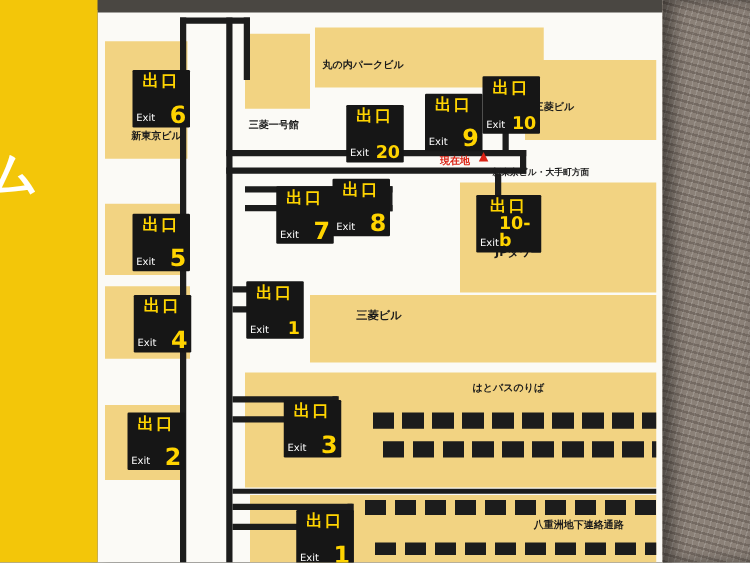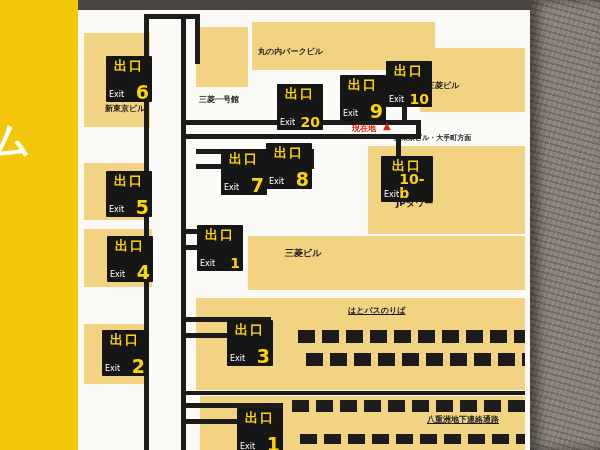--- a/index.html
+++ b/index.html
@@ -108,22 +108,22 @@
 
   <span class="lbl" style="left:258px;top:48px;font-family:Liberation Serif, serif;">丸の内パークビル</span>
   <span class="lbl" style="left:427px;top:82px;">三菱ビル</span>
   <span class="lbl" style="left:105px;top:105px;text-align:center;">新東京ビル</span>
   <span class="lbl" style="left:199px;top:96px;">三菱一号館</span>
   <span class="lbl red" style="left:352px;top:125px;">現在地</span>
   <span class="lbl red" style="left:383px;top:121px;font-size:10px;">▲</span>
   <span class="lbl" style="left:394px;top:135px;font-size:7px;">新東京ビル・大手町方面</span>
   <span class="lbl" style="left:396px;top:199px;font-size:9px;">JPタワー</span>
   <span class="lbl" style="left:285px;top:249px;font-size:9px;">三菱ビル</span>
-  <span class="lbl" style="left:348px;top:307px;text-decoration:underline;">はとバスのりば</span>
-  <span class="lbl" style="left:427px;top:416px;text-decoration:underline;">八重洲地下連絡通路</span>
+  <span class="lbl" style="left:378px;top:307px;">はとバスのりば</span>
+  <span class="lbl" style="left:427px;top:416px;">八重洲地下連絡通路</span>
 
   <div class="exit" style="left:106px;top:56px;">
     <span class="dg">出口</span>
     <span class="brow">
         <span class="ew">Exit</span>
         <span class="num">6</span>
       </span>
   </div>
   <div class="exit two" style="left:277px;top:84px;">
     <span class="dg">出口</span>

